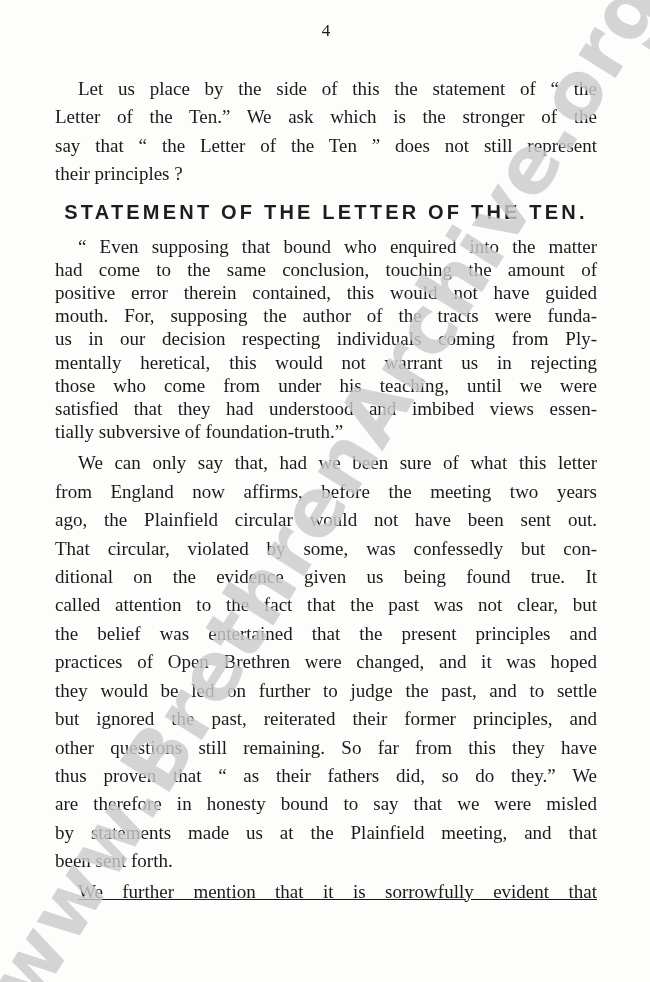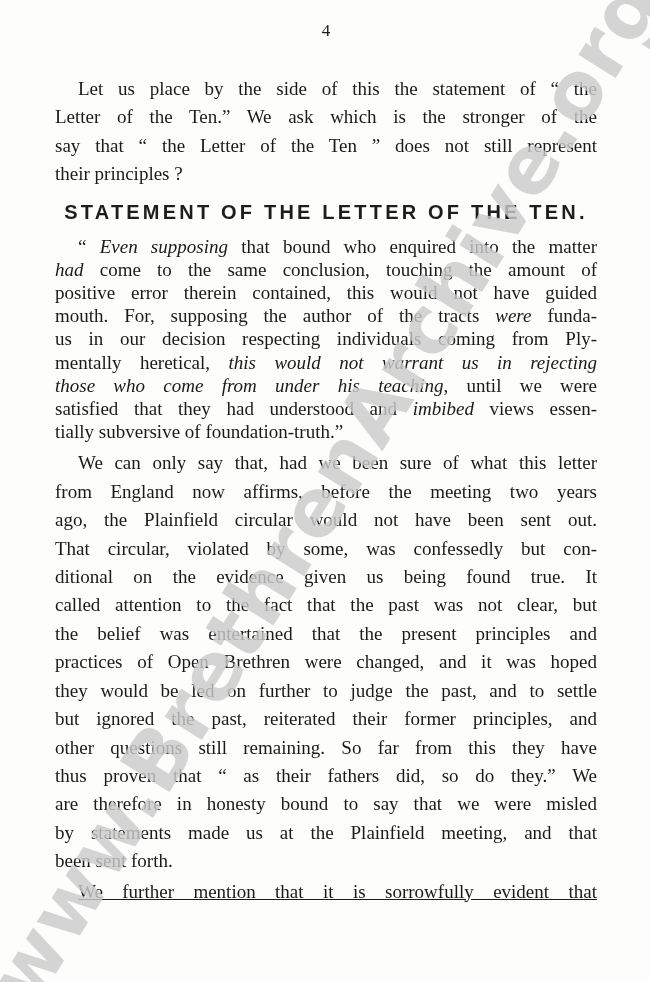--- a/index.html
+++ b/index.html
@@ -23,21 +23,21 @@
   .para.quote .line { line-height:23.2px; }
   .para.quote { margin-top:12px; }
   .para.quote + .para.body { margin-top:6px; }
   .para.body + .para.body { margin-top:2px;text-decoration:underline; }
   .line {
     text-align:justify;
     text-align-last:justify;
   }
   .line.lastline { text-align:center; text-align-last:left; }
   .line.first { text-indent:23px; }
-  .seg.it { font-style:italic; }
+  .seg.it { }
   .heading {
     margin-top:12px;
     text-align:center;
     font-family:"Liberation Sans","DejaVu Sans",sans-serif;
     font-weight:700;
     font-size:20px;
     line-height:22px;
     letter-spacing:3.2px;
     white-space:nowrap;
     color:#1d1d1d;

